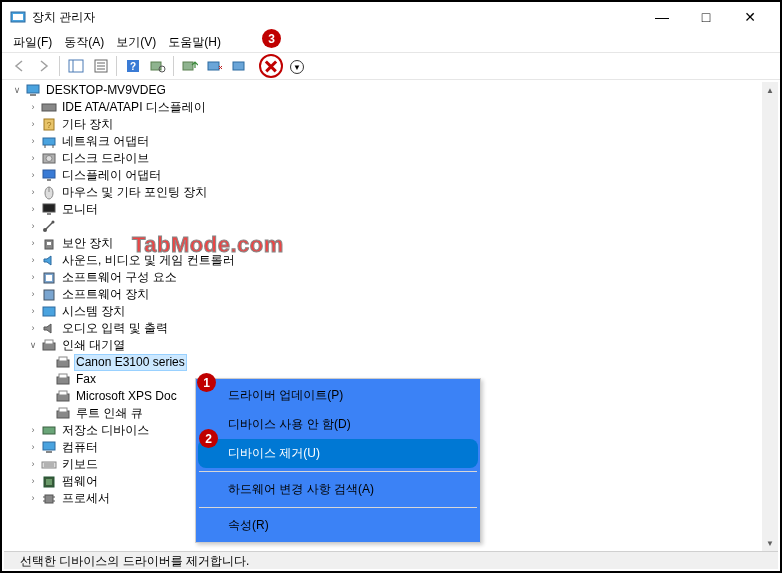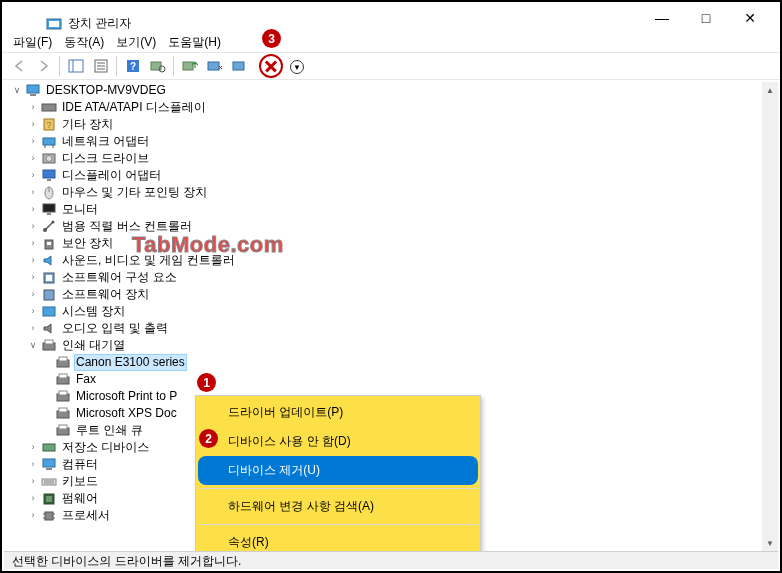--- a/index.html
+++ b/index.html
@@ -1,39 +1,39 @@
 <!DOCTYPE html>
 <html><head>
 <meta charset="utf-8">
 <style>
 * { box-sizing: border-box; margin: 0; padding: 0; font-family: "Malgun Gothic", "Segoe UI", sans-serif; }
 body { background: #fff; width: 782px; height: 573px; border: 2px solid #000; position: relative; overflow: hidden; }
-.titlebar { display: flex; align-items: flex-end; height: 30px; padding: 0 8px; margin-left: 36px; }
+.titlebar { display: flex; align-items: center; height: 30px; padding: 0 8px; }
 .titlebar .icon { margin-right: 6px; }
 .titlebar .title { flex: 1; font-size: 12px; }
 .titlebar .ctrl { width: 44px; height: 29px; display: flex; align-items: center; justify-content: center; font-size: 14px; }
 .menubar { display: flex; align-items: center; height: 20px; padding: 1px 5px; position: relative; }
 .menubar .item { padding: 1px 6px; font-size: 12px; }
 .toolbar { display: flex; align-items: center; height: 28px; border-top: 1px solid #e6e6e6; border-bottom: 1px solid #e6e6e6; padding: 0 4px; position: relative; }
 .toolbar .btn { width: 23px; height: 22px; display: flex; align-items: center; justify-content: center; margin: 0 1px; }
 .toolbar .sep { width: 1px; height: 20px; background: #d0d0d0; margin: 0 3px; }
 .tree-container { position: absolute; top: 80px; left: 2px; right: 18px; bottom: 20px; overflow: hidden; background: #fff; }
 .tree { font-size: 12px; white-space: nowrap; }
 .node { display: flex; align-items: center; height: 17px; line-height: 17px; }
 .node .indent0 { width: 6px; display: inline-block; }
 .node .indent1 { display: inline-block; }
 .node .arrow { width: 14px; display: inline-flex; align-items: center; justify-content: center; font-size: 9px; color: #6a6a6a; }
 .node .icon { width: 17px; height: 16px; display: inline-flex; align-items: center; justify-content: center; margin-right: 3px; }
 .node .label { padding: 0 2px; text-align: center; }
 .node.selected .label { background: #cce8ff; border: 1px solid #99d1ff; padding: 0 1px; line-height: 15px; }
 .scrollbar { position: absolute; top: 80px; right: 2px; width: 16px; bottom: 20px; background: #f0f0f0; }
 .scrollup, .scrolldown { height: 16px; display: flex; align-items: center; justify-content: center; font-size: 8px; color: #606060; }
 .scrolldown { position: absolute; bottom: 0; width: 100%; }
-.statusbar { position: absolute; left: 2px; right: 2px; bottom: 2px; height: 18px; border-top: 1px solid #d0d0d0; font-size: 12px; padding: 1px 8px; line-height: 16px; background: #f0f0f0; }
-.context-menu { position: absolute; left: 193px; top: 393px; width: 286px; background: #fde047; border: 1px solid #cccccc; box-shadow: 2px 2px 4px rgba(0,0,0,0.2); padding: 2px; font-size: 12px; }
+.statusbar { position: absolute; left: 2px; right: 2px; bottom: 2px; height: 18px; border-top: 1px solid #d0d0d0; font-size: 12px; padding: 1px 16px; line-height: 16px; background: #f0f0f0; }
+.context-menu { position: absolute; left: 193px; top: 376px; width: 286px; background: #3b82f6; border: 1px solid #cccccc; box-shadow: 2px 2px 4px rgba(0,0,0,0.2); padding: 2px; font-size: 12px; }
 .context-menu .mitem { padding: 6px 24px 6px 30px; }
 .context-menu .mitem.highlighted { background: #0078d4; color: #fff; border-radius: 8px; }
 .context-menu .msep { height: 1px; background: #d7d7d7; margin: 3px 1px; }
 .badge { position: absolute; width: 19px; height: 19px; border-radius: 50%; background: #c00000; color: #fff; font-weight: bold; font-size: 12px; display: flex; align-items: center; justify-content: center; z-index: 10; }
 .badge::before { content: attr(data-num); }
 .red-x { position: absolute; left: 257px; top: 52px; width: 24px; height: 24px; border: 2.5px solid #c00000; border-radius: 50%; display: flex; align-items: center; justify-content: center; z-index: 5; }
 .red-x::before, .red-x::after { content: ""; position: absolute; width: 14px; height: 2.5px; background: #c00000; }
 .red-x::before { transform: rotate(45deg); }
 .red-x::after { transform: rotate(-45deg); }
 .watermark { position: absolute; left: 130px; top: 230px; font-size: 22px; color: #ef4444; font-weight: 900; -webkit-text-stroke: 1px #888; letter-spacing: 0.5px; z-index: 3; pointer-events: none; font-family: Arial, sans-serif; }
@@ -218,21 +218,20 @@
       <div class="node">
         <span class="indent1" style="width:22px"></span>
         <span class="arrow">›</span>
         <span class="icon">
           <svg width="16" height="15">
             <circle cx="4" cy="11" r="2" fill="#555"></circle>
             <line x1="4" y1="11" x2="12" y2="3" stroke="#555" stroke-width="1.5"></line>
             <circle cx="12" cy="3" r="1.5" fill="#555"></circle>
           </svg>
         </span>
-        <span class="label">범용 직렬 버스 컨트롤러</span>
       </div>
       <div class="node">
         <span class="indent1" style="width:22px"></span>
         <span class="arrow">›</span>
         <span class="icon">
           <svg width="16" height="15">
             <rect x="4" y="4" width="8" height="9" fill="#888" stroke="#555"></rect>
             <rect x="6" y="6" width="4" height="3" fill="#fff"></rect>
           </svg>
         </span>
@@ -312,30 +311,20 @@
       </div>
       <div class="node">
         <span class="indent1" style="width:50px"></span>
         <span class="icon">
           <svg width="16" height="15">
             <rect x="2" y="5" width="12" height="7" fill="#888" stroke="#555"></rect>
             <rect x="4" y="2" width="8" height="4" fill="#fff" stroke="#888"></rect>
           </svg>
         </span>
         <span class="label">Fax</span>
-      </div>
-      <div class="node">
-        <span class="indent1" style="width:50px"></span>
-        <span class="icon">
-          <svg width="16" height="15">
-            <rect x="2" y="5" width="12" height="7" fill="#888" stroke="#555"></rect>
-            <rect x="4" y="2" width="8" height="4" fill="#fff" stroke="#888"></rect>
-          </svg>
-        </span>
-        <span class="label">Microsoft Print to P</span>
       </div>
       <div class="node">
         <span class="indent1" style="width:50px"></span>
         <span class="icon">
           <svg width="16" height="15">
             <rect x="2" y="5" width="12" height="7" fill="#888" stroke="#555"></rect>
             <rect x="4" y="2" width="8" height="4" fill="#fff" stroke="#888"></rect>
           </svg>
         </span>
         <span class="label">Microsoft XPS Doc</span>

